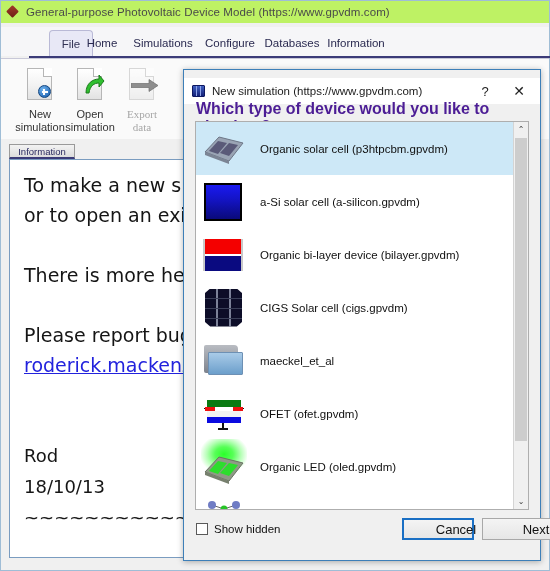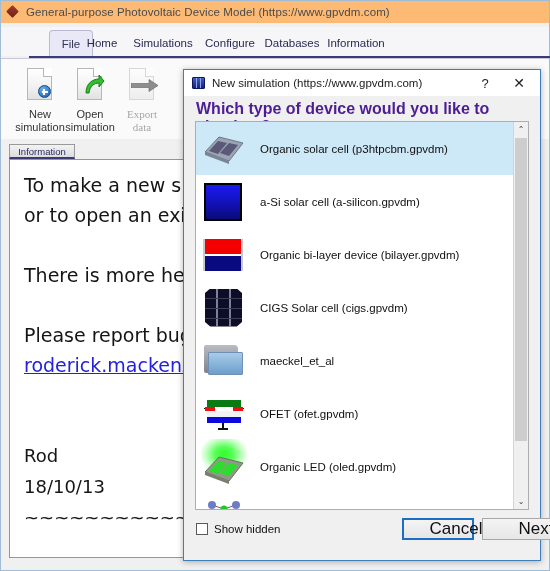--- a/index.html
+++ b/index.html
@@ -12,21 +12,21 @@
 
   
   #app-window{
     position:absolute;left:0;top:0;width:550px;height:571px;
     background:#f0f0f0;
     border:1px solid #9fbdd6;
     box-sizing:border-box;
   }
   #app-titlebar{
     position:absolute;left:0;top:0;right:0;height:22px;
-    background:#fdba74;
+    background:#bef264;
     display:flex;align-items:center;gap:6px;padding-left:6px;
     box-sizing:border-box;
   }
   #app-logo{
     width:13px;height:13px;flex:none;position:relative;
   }
   #app-logo span{
     position:absolute;left:1px;top:1px;width:9px;height:9px;
     background:linear-gradient(135deg,#a33a2a,#6d2017);
     transform:rotate(45deg);
@@ -135,21 +135,21 @@
 
   
   #dialog{
     position:absolute;left:183px;top:69px;width:358px;height:492px;
     background:#f0f0f0;
     border:1px solid #3d7fb8;
     box-sizing:border-box;
     box-shadow:0 1px 6px rgba(0,0,0,.30);
   }
   #dlg-titlebar{
-    position:absolute;left:0;top:0;right:0;height:26px;
+    position:absolute;left:0;top:8px;right:0;height:26px;
     background:#ffffff;
     display:flex;align-items:center;
     box-sizing:border-box;padding:0 4px 0 8px;
   }
   #dlg-icon{
     width:13px;height:12px;flex:none;margin-right:7px;position:relative;
     background:linear-gradient(180deg,#3f5fc0,#14227a);
     border:1px solid #0d1760;box-sizing:border-box;border-radius:1px;
   }
   #dlg-icon:before,#dlg-icon:after{
@@ -268,21 +268,21 @@
     font-size:11.5px;color:#101010;
   }
   #dlg-chkbox{
     width:12px;height:12px;border:1px solid #5a5a5a;background:#fff;
     box-sizing:border-box;flex:none;
   }
   .dbtn{
     position:absolute;top:448px;width:72px;height:22px;
     background:linear-gradient(180deg,#f4f4f4,#e6e6e6);
     border:1px solid #a8a8a8;box-sizing:border-box;
-    font-size:17px;color:#101010;
+    font-size:13px;color:#101010;
     display:flex;align-items:center;justify-content:center;padding-left:36px;
   }
   #btn-cancel{left:218px;border:2px solid #1a6fc4;}
   #btn-next{left:298px;}
 </style>
 </head>
 <body>
 
 <div id="app-window">
 

